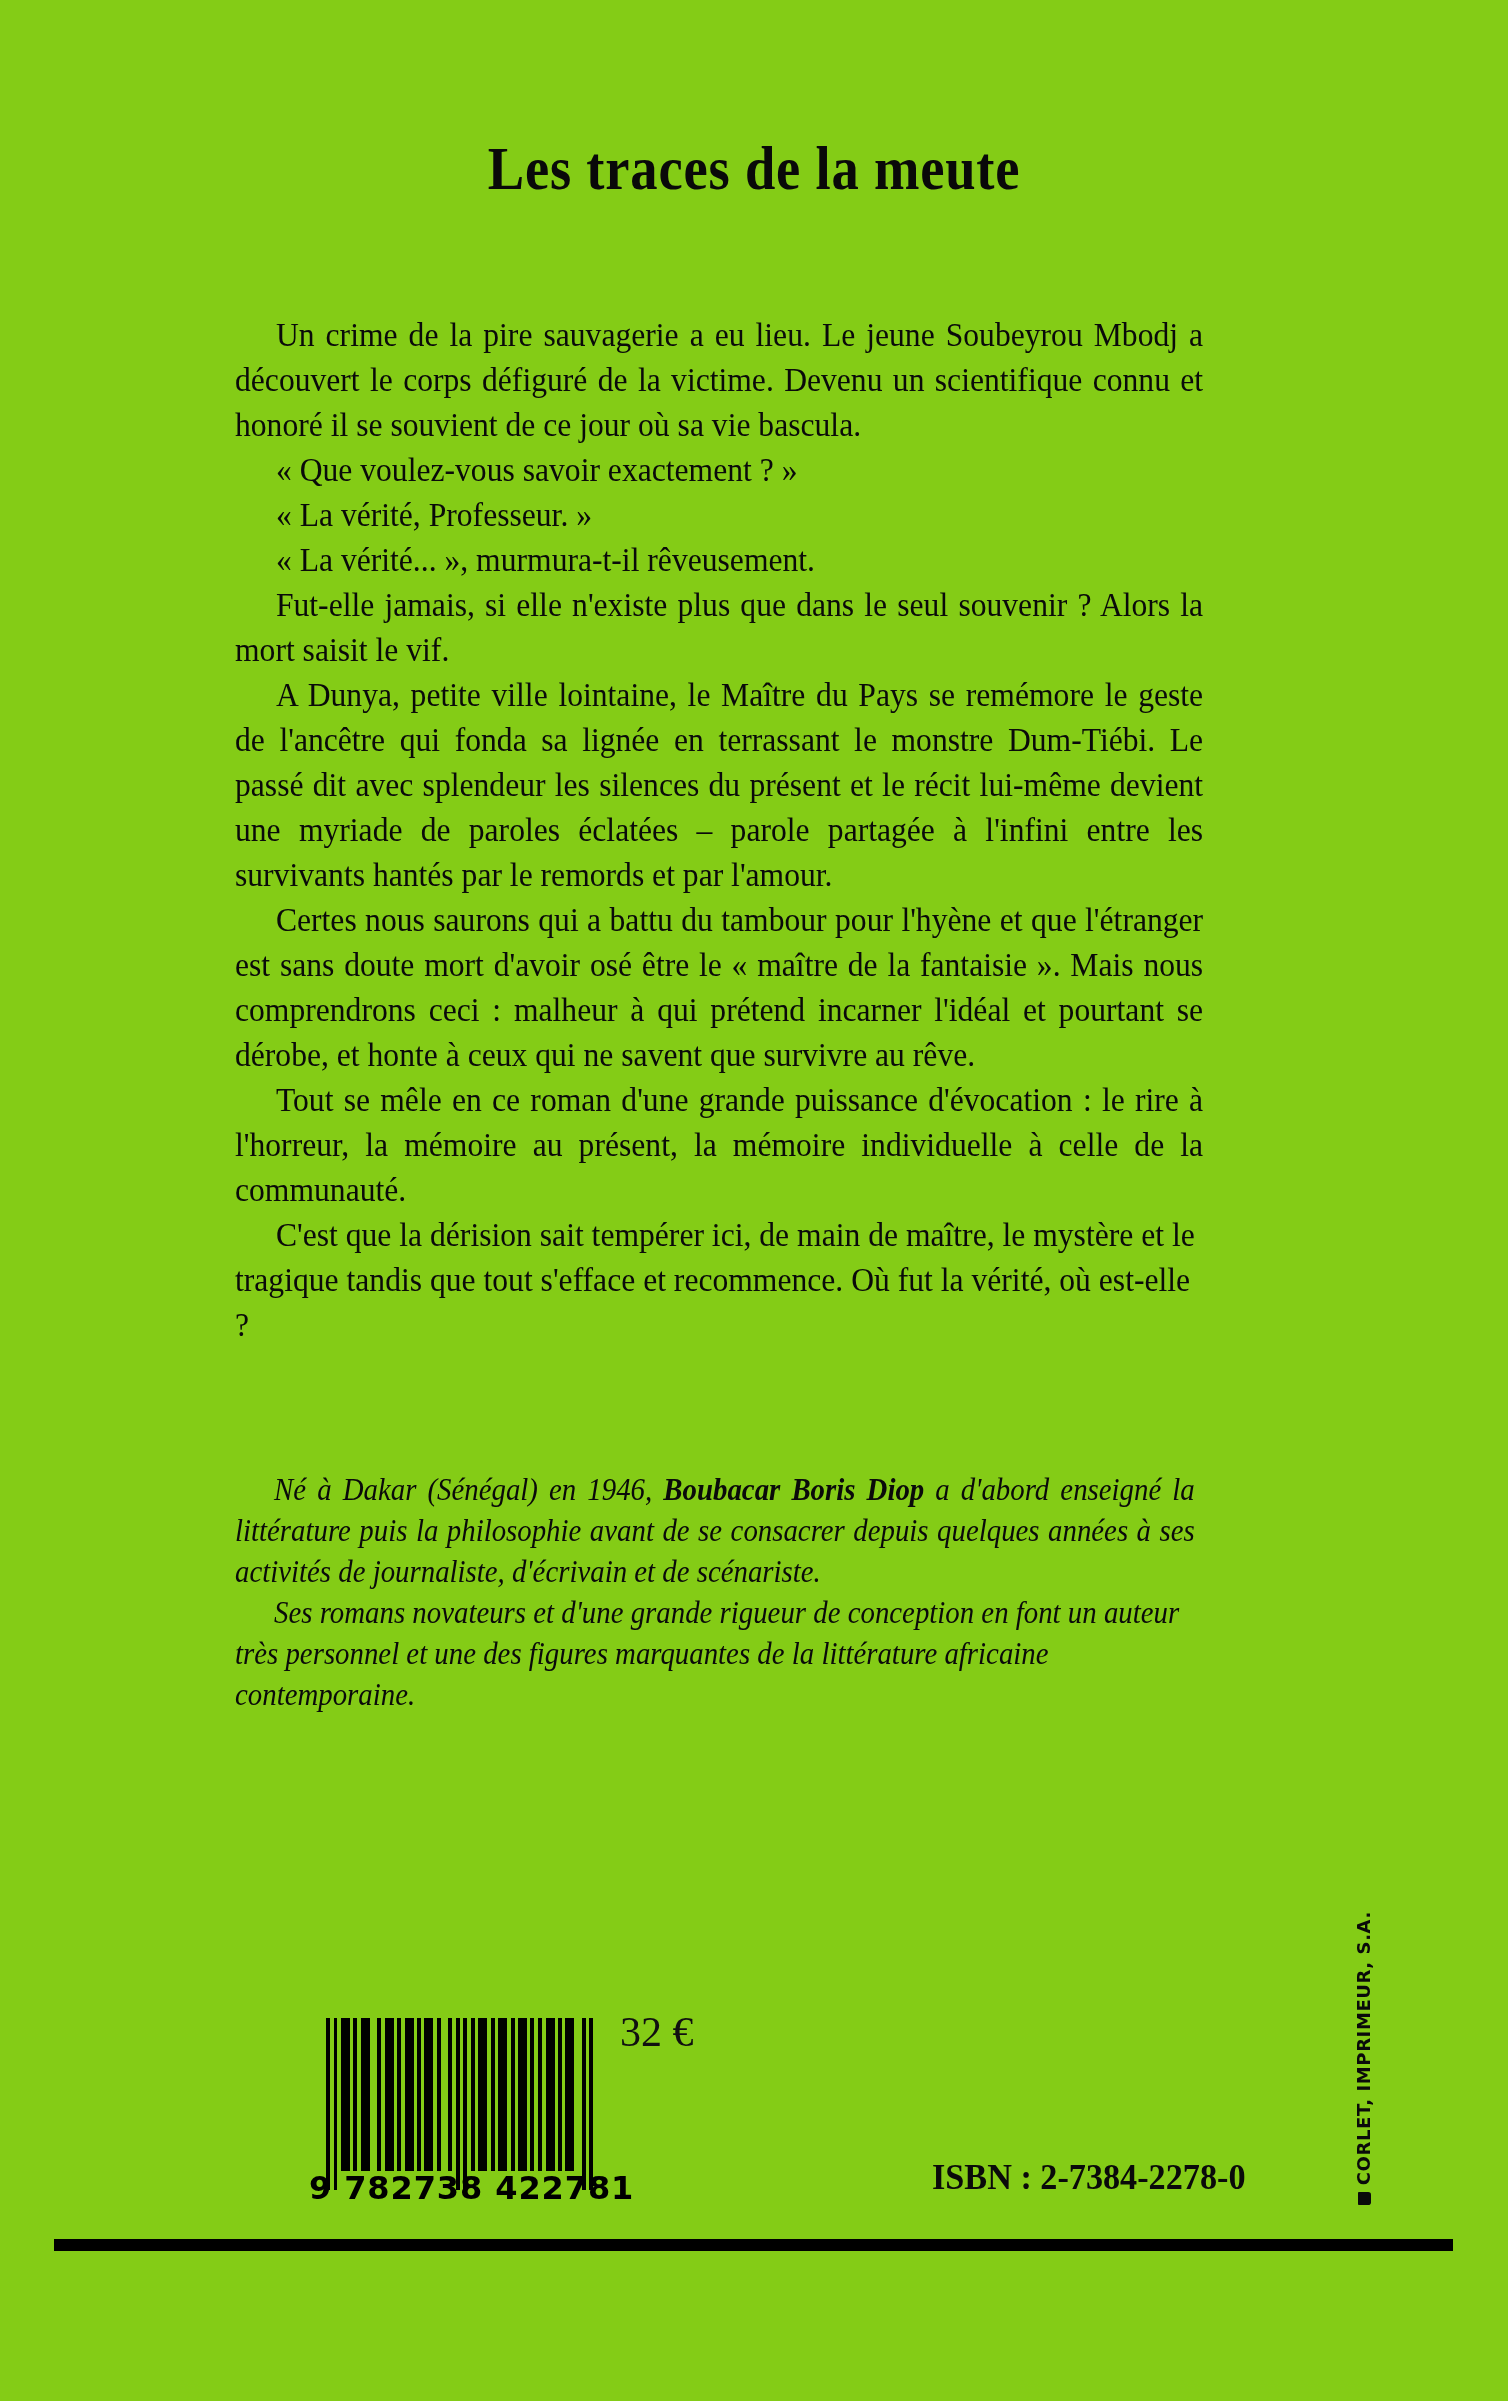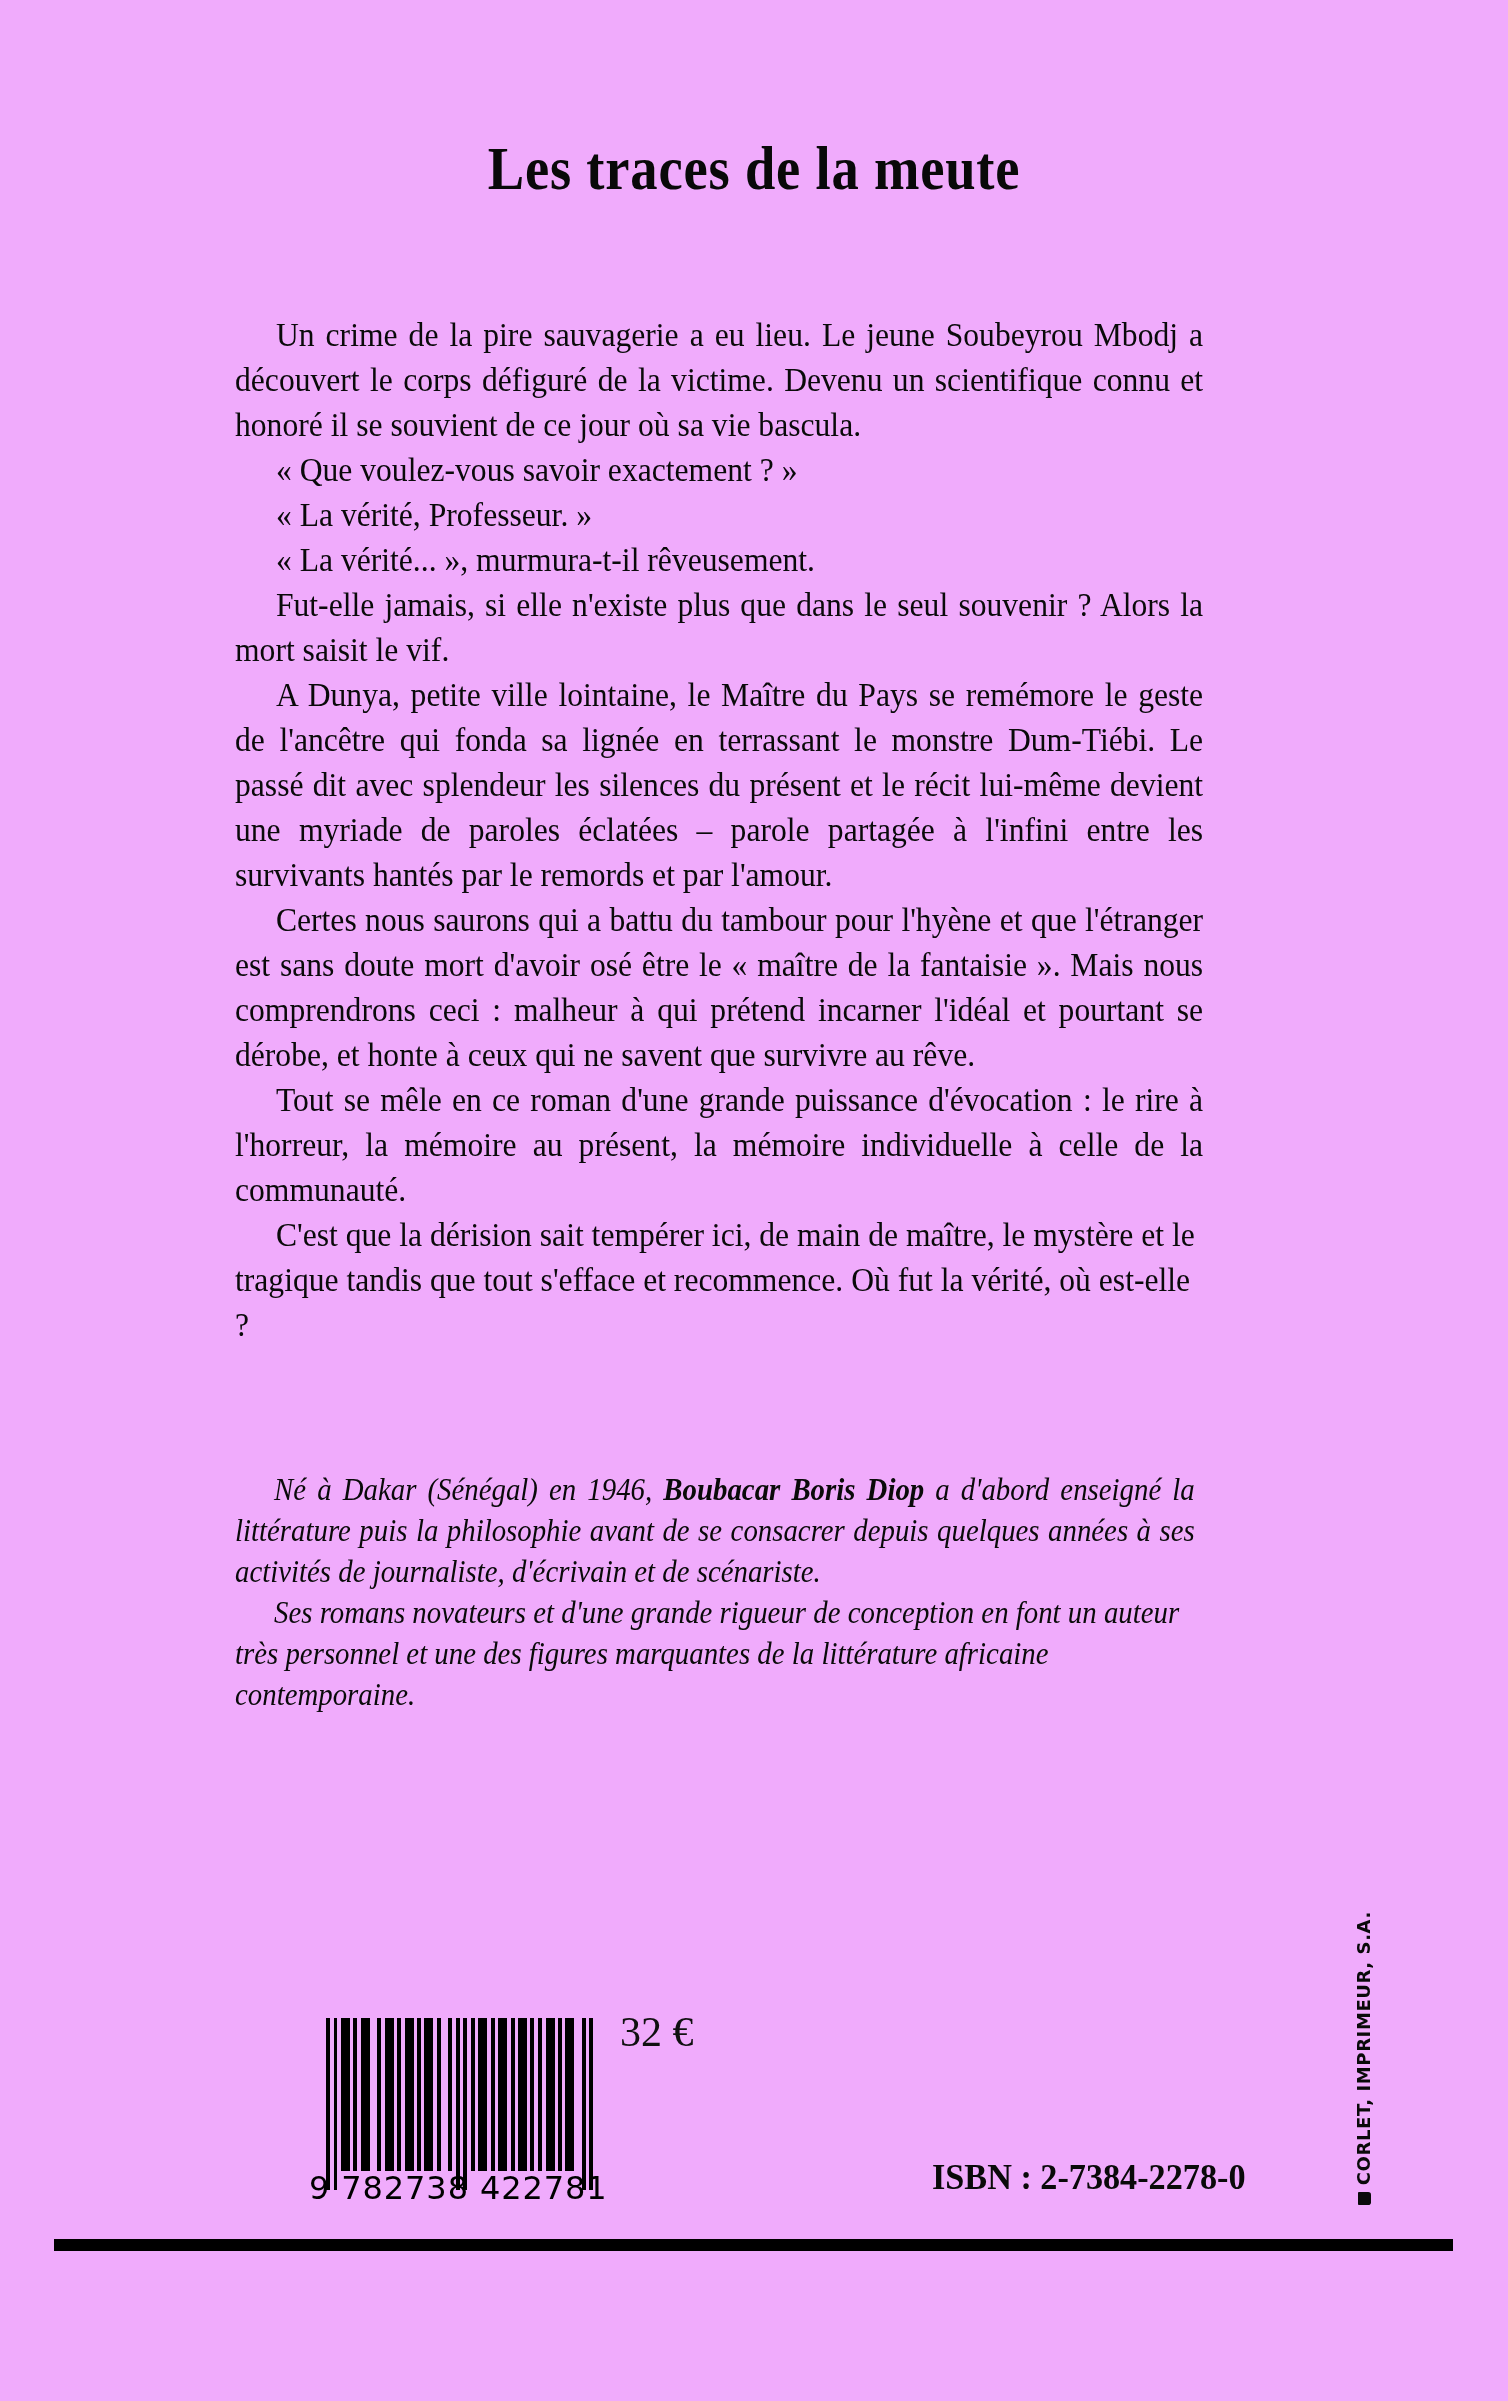--- a/index.html
+++ b/index.html
@@ -14,21 +14,21 @@
     position: relative;
     overflow: hidden;
     font-family: "Liberation Serif", "DejaVu Serif", serif;
     color: #0a0a0a;
     -webkit-font-smoothing: none;
   }
 
   .page {
     position: absolute;
     inset: 0;
-    background: #f0abfc;
+    background: #84cc16;
   }
 
   
   .book-title {
     position: absolute;
     top: 91px;
     left: 0;
     width: 1508px;
     text-align: center;
     font-family: "Liberation Serif", "DejaVu Serif", serif;
@@ -89,20 +89,21 @@
     font-style: italic;
   }
 
   
   .barcode-area {
     position: absolute;
     left: 326px;
     top: 2018px;
     width: 274px;
     height: 189px;
+    font-weight: bold;
   }
   .barcode-bars {
     position: relative;
     width: 274px;
     height: 153px;
   }
   .barcode-bars i {
     position: absolute;
     top: 0;
     background: #000;

